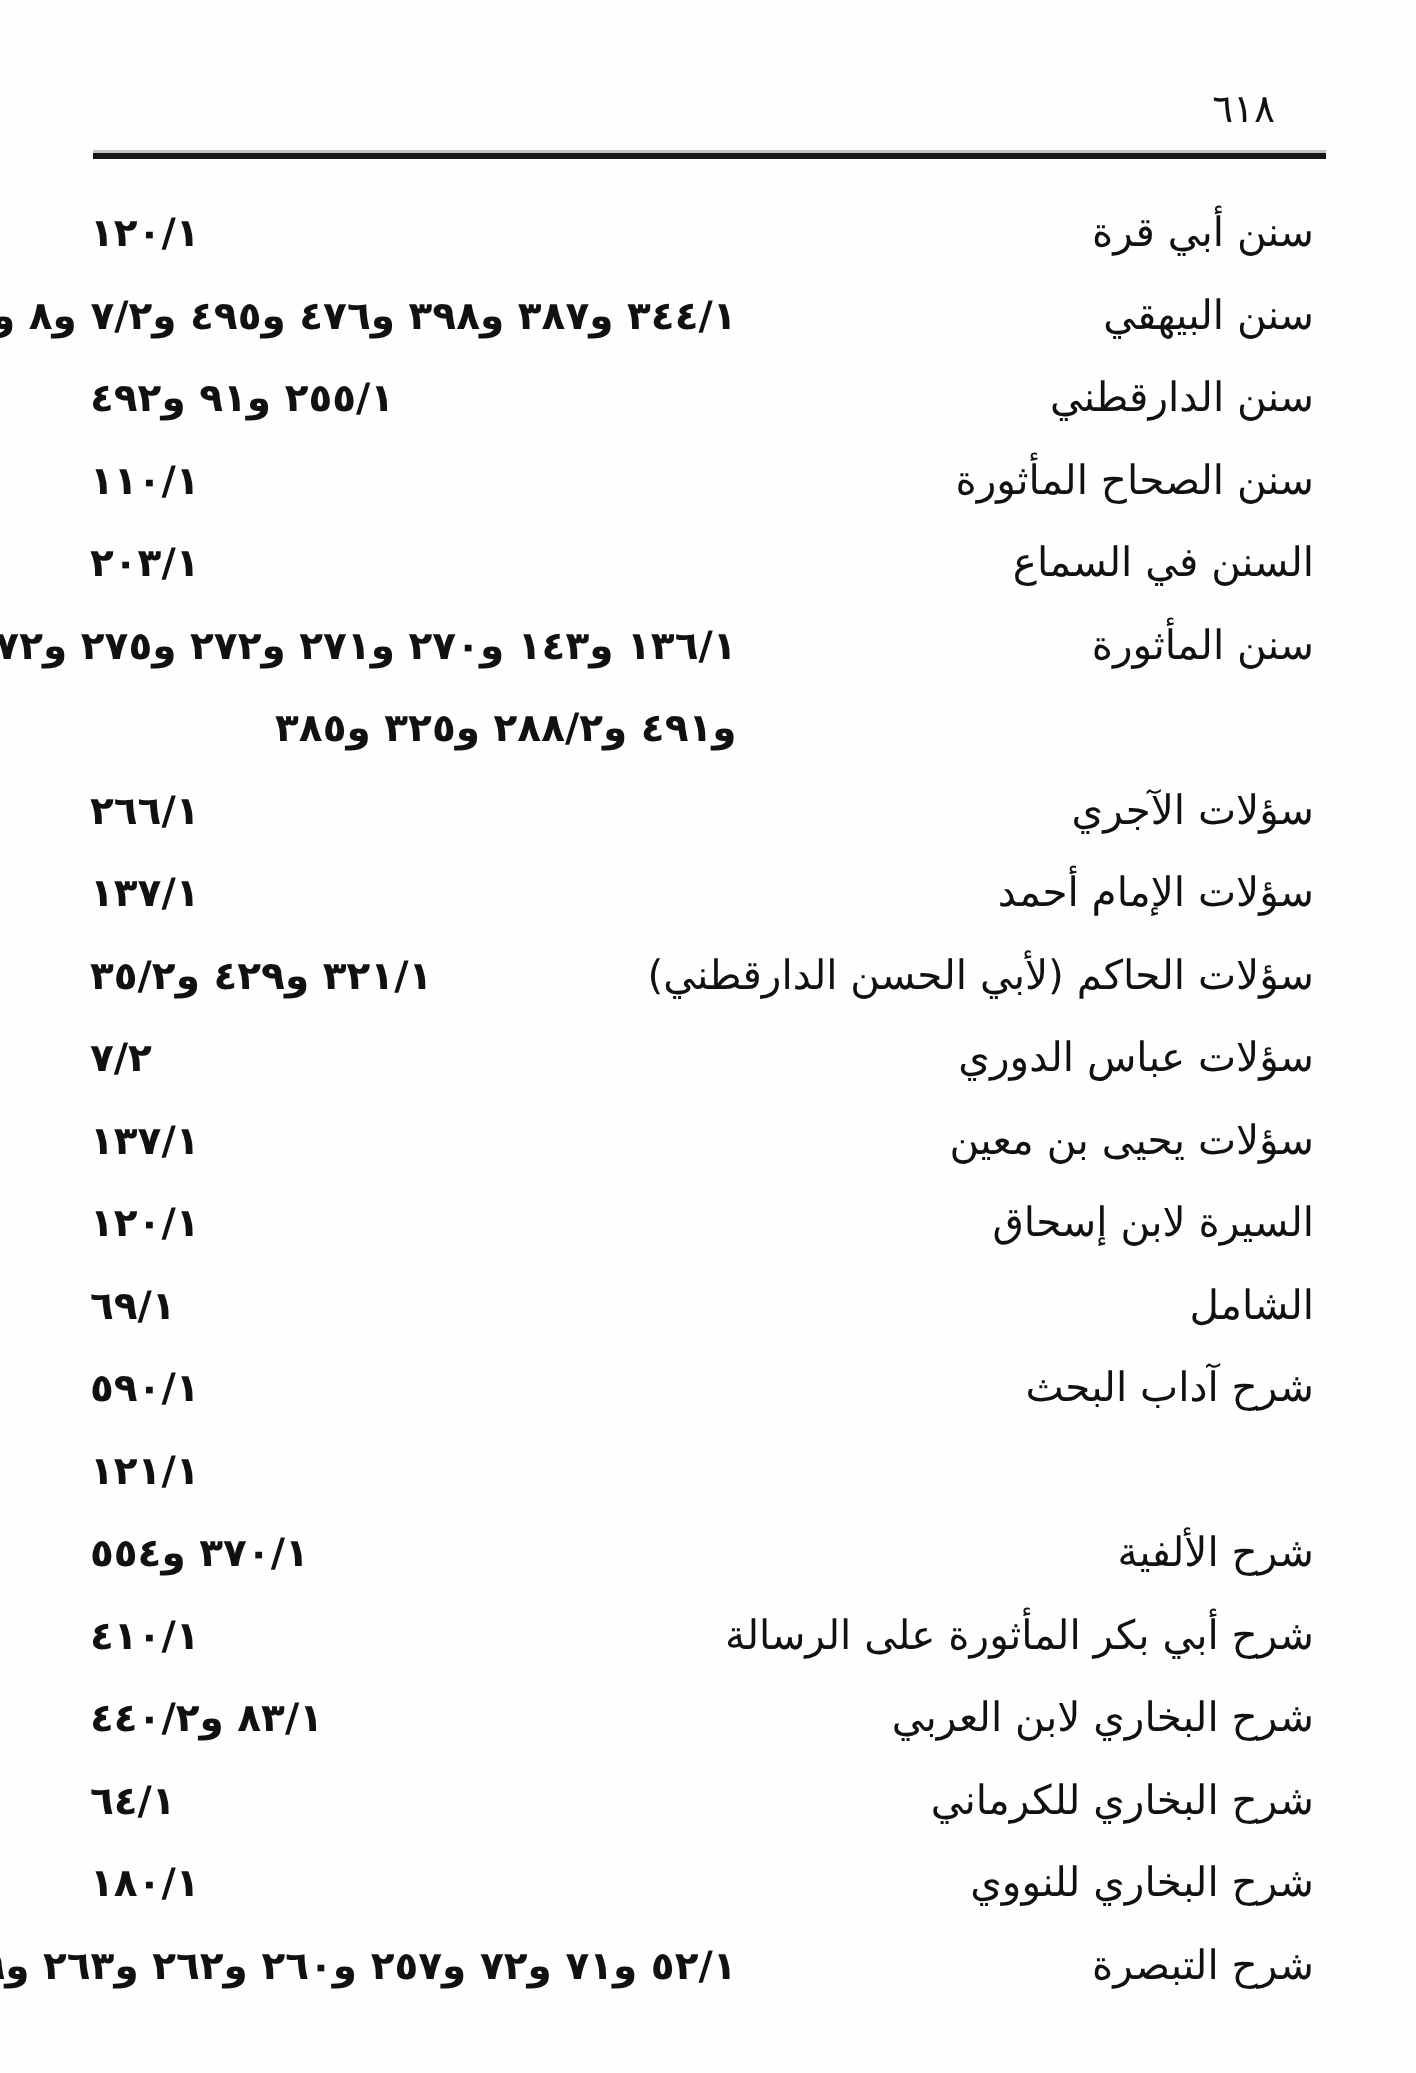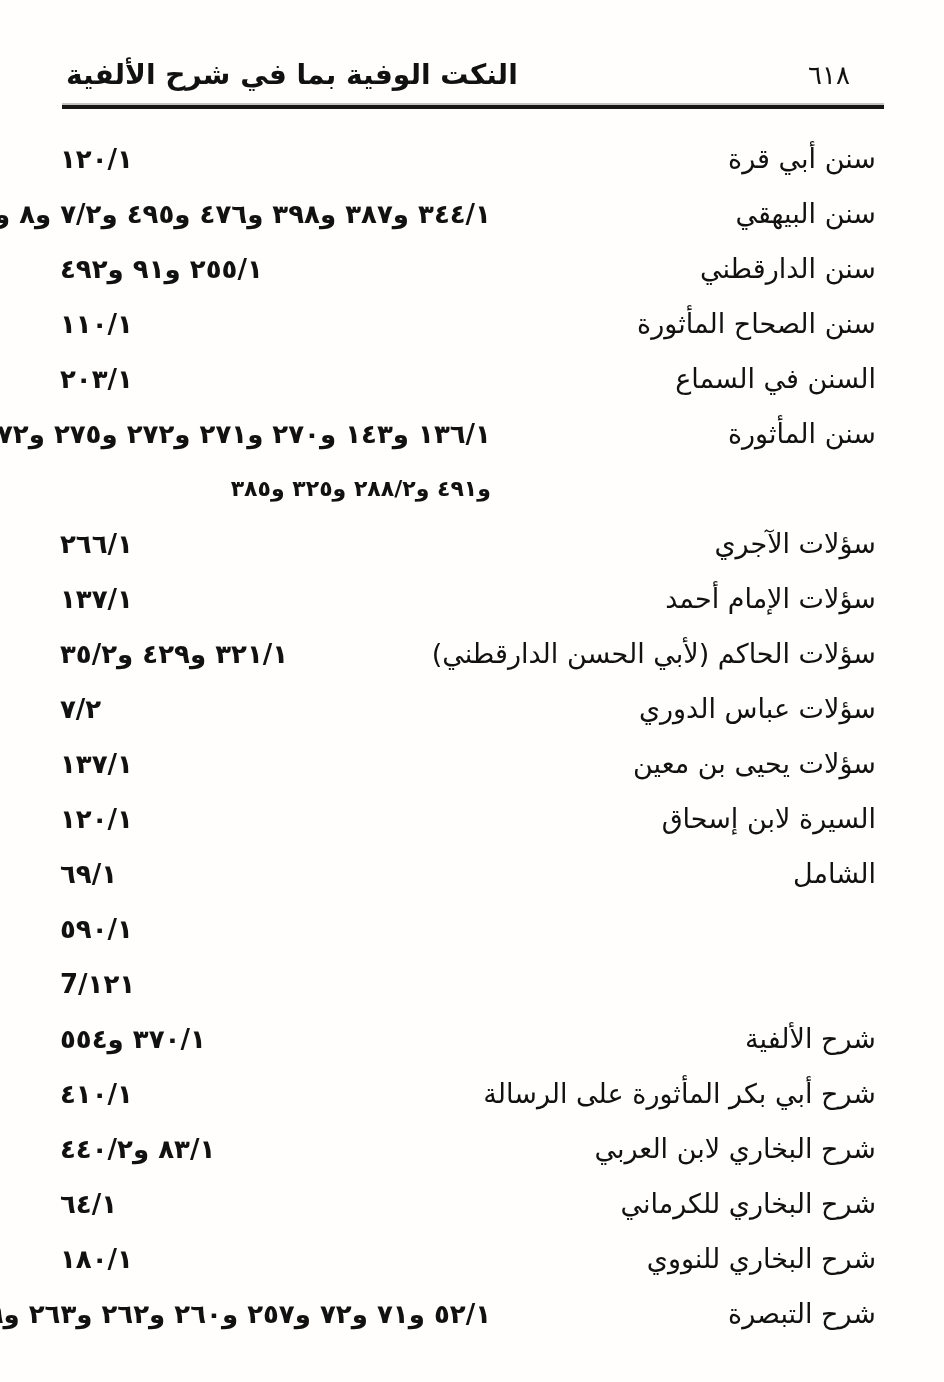--- a/index.html
+++ b/index.html
@@ -66,34 +66,33 @@
     font-weight: bold;
     white-space: nowrap;
     overflow: visible;
   }
   .refs-cont {
     height: 55px;
     display: flex;
     align-items: center;
     justify-content: flex-start;
     margin-right: 385px; 
-    font-size: 22px;
+    font-size: 26px;
     font-weight: bold;
     white-space: nowrap;
     direction: rtl;
   }
 </style>
 </head>
 <body>
 
 <div class="page">
 
   <div class="header">
     <span class="page-number">٦١٨</span>
-    <span class="book-title">النكت الوفية بما في شرح الألفية</span>
   </div>
 
   <div class="header-rule"></div>
 
   <div class="index-list">
 
     <div class="line">
       <span class="entry-title">سنن أبي قرة</span>
       <span class="entry-refs">١٢٠/١</span>
     </div>
@@ -155,25 +154,26 @@
       <span class="entry-title">السيرة لابن إسحاق</span>
       <span class="entry-refs">١٢٠/١</span>
     </div>
 
     <div class="line">
       <span class="entry-title">الشامل</span>
       <span class="entry-refs">٦٩/١</span>
     </div>
 
     <div class="line">
+      <span class="entry-title">شرح آداب البحث</span>
       <span class="entry-refs">٥٩٠/١</span>
     </div>
 
     <div class="line">
-      <span class="entry-refs">١٢١/7</span>
+      <span class="entry-refs">١٢١/١</span>
     </div>
 
     <div class="line">
       <span class="entry-title">شرح الألفية</span>
       <span class="entry-refs">٣٧٠/١ و٥٥٤</span>
     </div>
 
     <div class="line">
       <span class="entry-title">شرح أبي بكر المأثورة على الرسالة</span>
       <span class="entry-refs">٤١٠/١</span>

